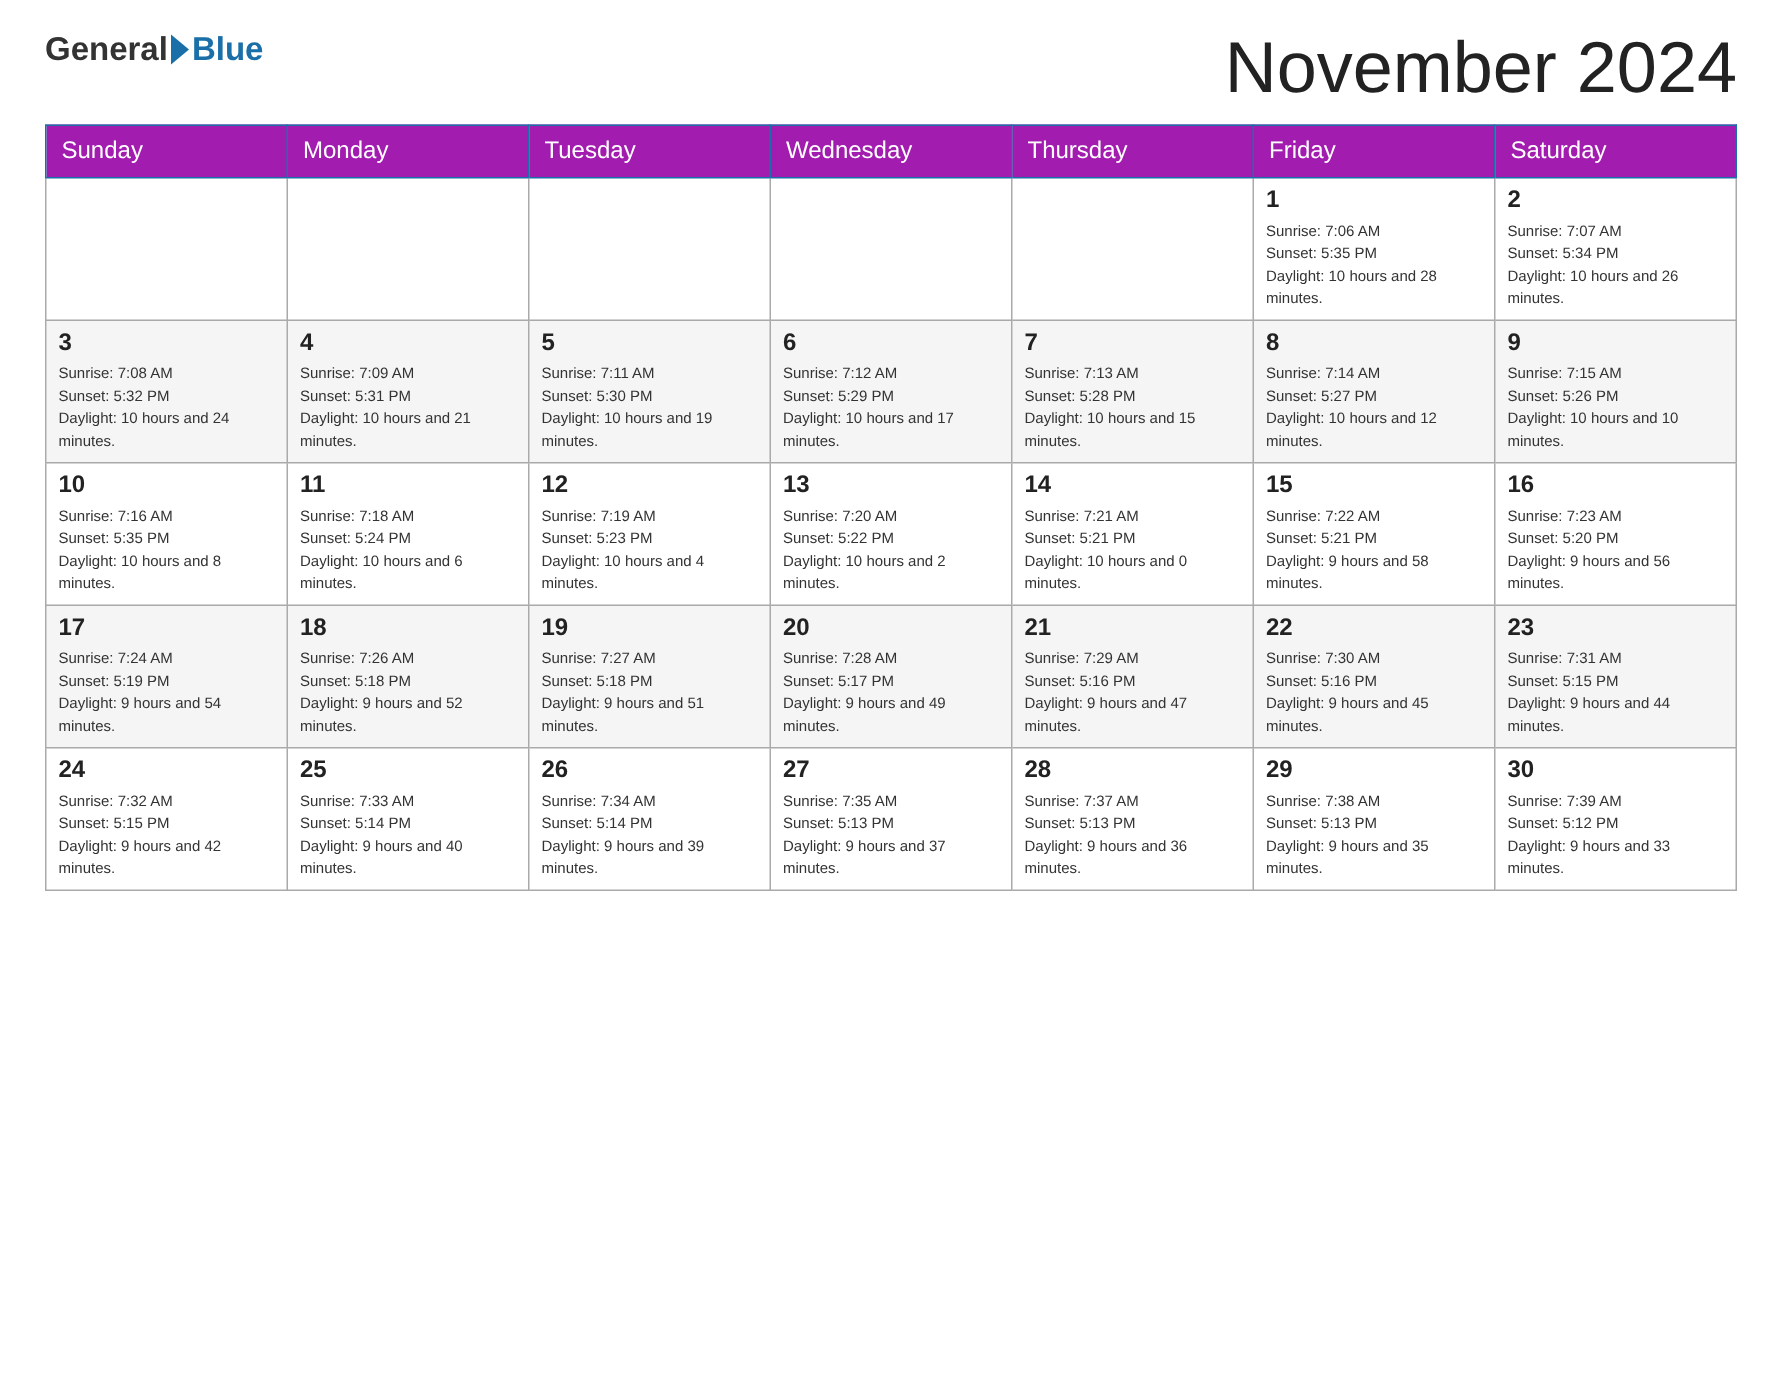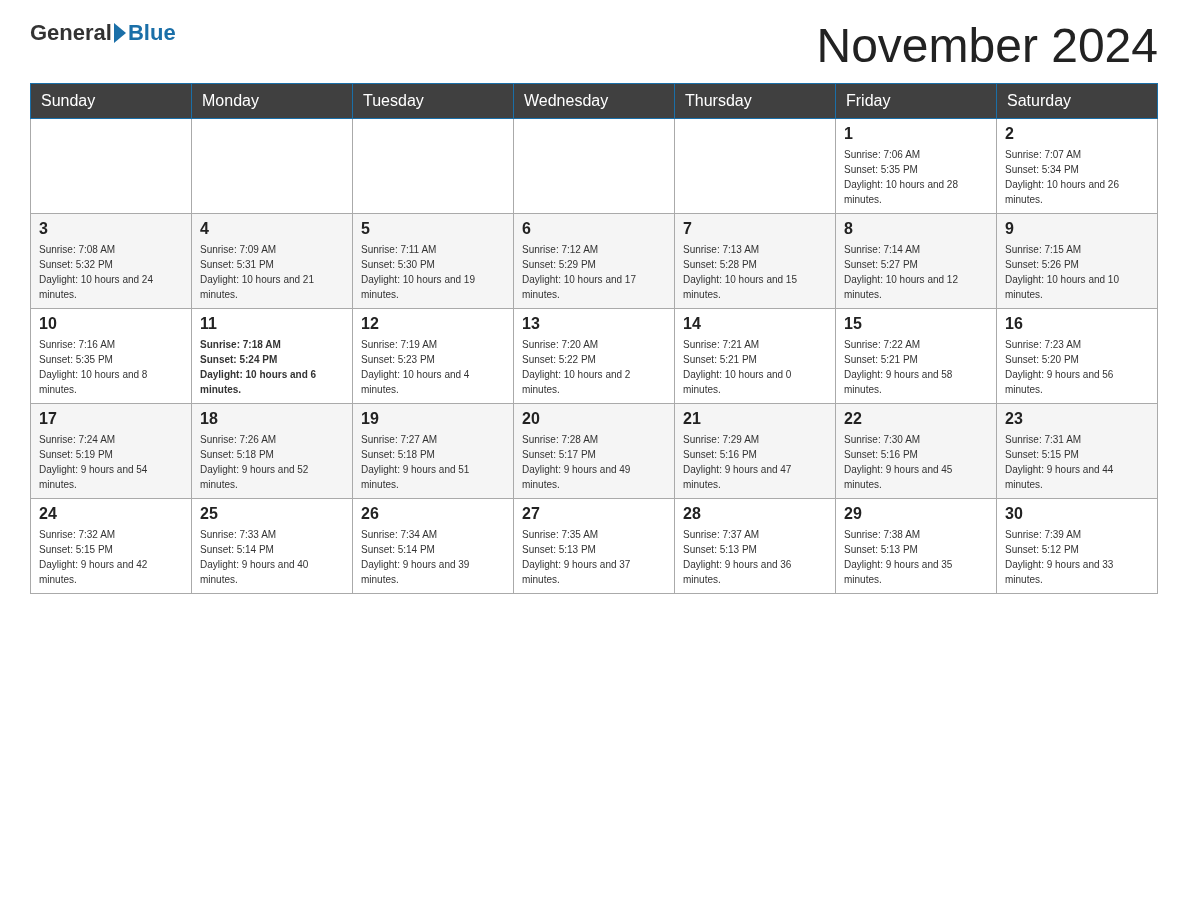--- a/index.html
+++ b/index.html
@@ -92,21 +92,21 @@
     .empty-cell {
       background: #f9f9f9;
     }
     tr:nth-child(even) td {
       background-color: #f5f5f5;
     }
     tr:nth-child(odd) td {
       background-color: #fff;
     }
     .calendar-table thead tr th {
-      background-color: #404040;
+      background-color: #a21caf;
     }
   </style>
 </head>
 <body>
 
 <div class="header-area">
   <div class="logo-area">
     <div class="logo-text">
       <span class="logo-general">General</span>
       <span class="logo-arrow"></span>
@@ -196,21 +196,21 @@
       </tr>
       <tr>
         <td>
           <span class="day-number">10</span>
           <div class="day-info" style="white-space: pre-line;">Sunrise: 7:16 AM
 Sunset: 5:35 PM
 Daylight: 10 hours and 8 minutes.</div>
         </td>
         <td>
           <span class="day-number">11</span>
-          <div class="day-info" style="white-space: pre-line; font-weight: bold;">Sunrise: 7:18 AM
+          <div class="day-info" style="white-space: pre-line;">Sunrise: 7:18 AM
 Sunset: 5:24 PM
 Daylight: 10 hours and 6 minutes.</div>
         </td>
         <td>
           <span class="day-number">12</span>
           <div class="day-info" style="white-space: pre-line;">Sunrise: 7:19 AM
 Sunset: 5:23 PM
 Daylight: 10 hours and 4 minutes.</div>
         </td>
         <td>

